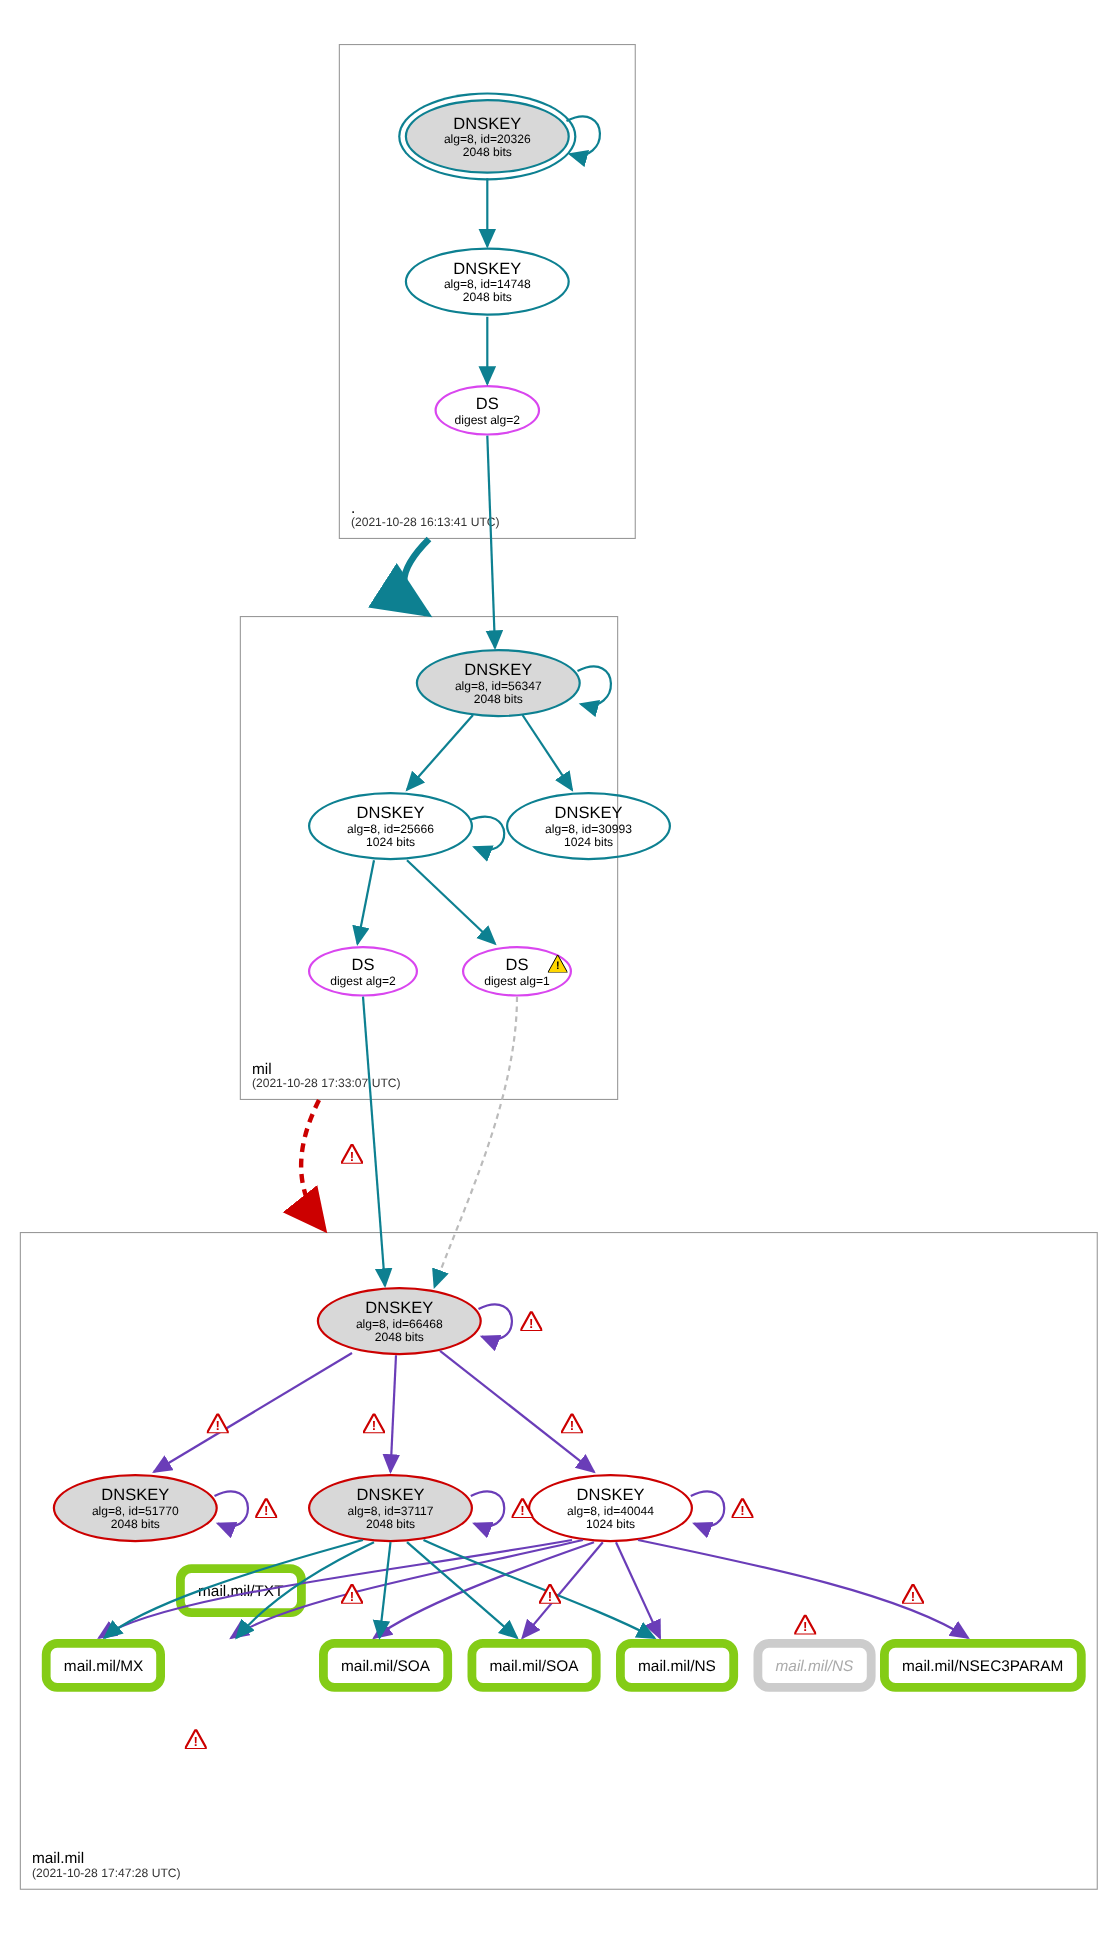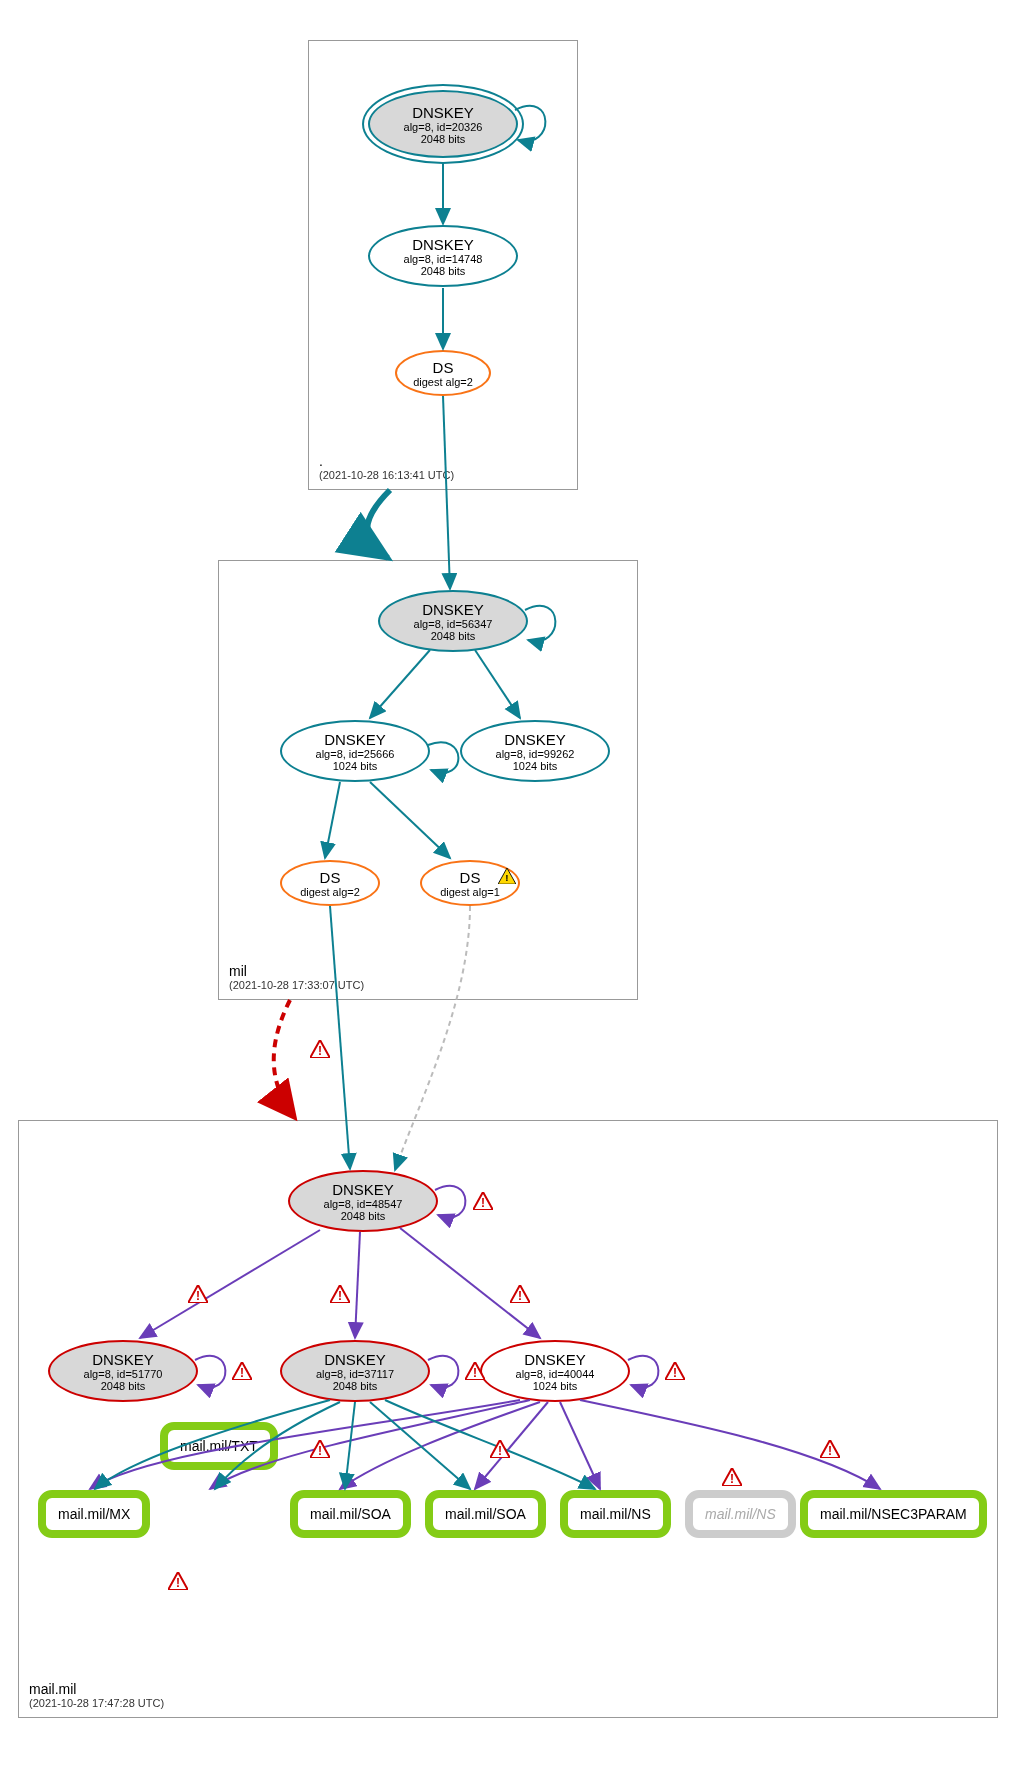--- a/index.html
+++ b/index.html
@@ -6,41 +6,41 @@
 body{background:#fff;font-family:Arial,sans-serif;width:1016px;height:1776px;position:relative}
 .zone{position:absolute;border:1px solid #999;background:#fff}
 .zone-label{position:absolute;bottom:8px;left:10px;font-size:14px}
 .zone-ts{font-size:11px;color:#333}
 .node{position:absolute;text-align:center;display:flex;flex-direction:column;justify-content:center;align-items:center}
 .ellipse{border-radius:50%}
 .dnskey{border:2px solid #0d8091}
 .dnskey.filled{background:#d8d8d8}
 .dnskey.double{box-shadow:0 0 0 4px #fff, 0 0 0 6px #0d8091}
 .dnskey.err{border-color:#c00}
-.ds{border:2px solid #f97316;border-radius:50%}
+.ds{border:2px solid #d946ef;border-radius:50%}
 .rrset{border:8px solid #84cc16;border-radius:14px;background:#fff;padding:8px 12px;font-size:14px}
 .rrset.grey{border-color:#ccc;color:#aaa;font-style:italic}
 .t1{font-size:15px}
 .t2{font-size:11px}
 svg.edges{position:absolute;top:0;left:0;pointer-events:none}
 .warn-ic{position:absolute;width:20px;height:18px}
 .warn-ic svg{width:100%;height:100%}
 .yw{position:absolute;width:18px;height:16px}
 </style>
 </head>
 <body>
 
 <div class="zone" style="left:308px;top:40px;width:270px;height:450px">
   <div class="zone-label">
     <div>.</div>
     <div class="zone-ts">(2021-10-28 16:13:41 UTC)</div>
   </div>
 </div>
 
-<div class="zone" style="left:218px;top:560px;width:420px;height:440px">
+<div class="zone" style="left:218px;top:560px;width:344px;height:440px">
   <div class="zone-label">
     <div>mil</div>
     <div class="zone-ts">(2021-10-28 17:33:07 UTC)</div>
   </div>
 </div>
 
 <div class="zone" style="left:18px;top:1120px;width:980px;height:598px">
   <div class="zone-label">
     <div>mail.mil</div>
     <div class="zone-ts">(2021-10-28 17:47:28 UTC)</div>
@@ -67,41 +67,41 @@
   <div class="t2">alg=8, id=56347</div>
   <div class="t2">2048 bits</div>
 </div>
 <div class="node ellipse dnskey" style="left:280px;top:720px;width:150px;height:62px">
   <div class="t1">DNSKEY</div>
   <div class="t2">alg=8, id=25666</div>
   <div class="t2">1024 bits</div>
 </div>
 <div class="node ellipse dnskey" style="left:460px;top:720px;width:150px;height:62px">
   <div class="t1">DNSKEY</div>
-  <div class="t2">alg=8, id=99262</div>
+  <div class="t2">alg=8, id=30993</div>
   <div class="t2">1024 bits</div>
 </div>
 <div class="node ellipse ds" style="left:280px;top:860px;width:100px;height:46px">
   <div class="t1">DS</div>
   <div class="t2">digest alg=2</div>
 </div>
 <div class="node ellipse ds" style="left:420px;top:860px;width:100px;height:46px">
   <div class="t1">DS</div>
   <div class="t2">digest alg=1</div>
 </div>
 <div class="yw" style="left:498px;top:868px">
   <svg viewBox="0 0 20 18">
       <path d="M10 0 L20 18 L0 18 Z" fill="#ffd700" stroke="#000" stroke-width="1"></path>
       <text x="10" y="14" text-anchor="middle" font-size="11" font-weight="bold">!</text>
     </svg>
 </div>
 
 <div class="node ellipse dnskey filled err" style="left:288px;top:1170px;width:150px;height:62px">
   <div class="t1">DNSKEY</div>
-  <div class="t2">alg=8, id=48547</div>
+  <div class="t2">alg=8, id=66468</div>
   <div class="t2">2048 bits</div>
 </div>
 <div class="node ellipse dnskey filled err" style="left:48px;top:1340px;width:150px;height:62px">
   <div class="t1">DNSKEY</div>
   <div class="t2">alg=8, id=51770</div>
   <div class="t2">2048 bits</div>
 </div>
 <div class="node ellipse dnskey filled err" style="left:280px;top:1340px;width:150px;height:62px">
   <div class="t1">DNSKEY</div>
   <div class="t2">alg=8, id=37117</div>

